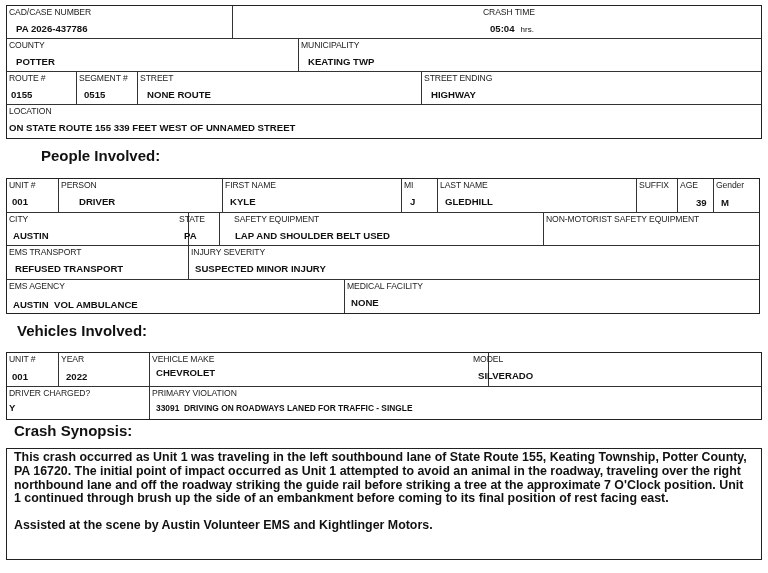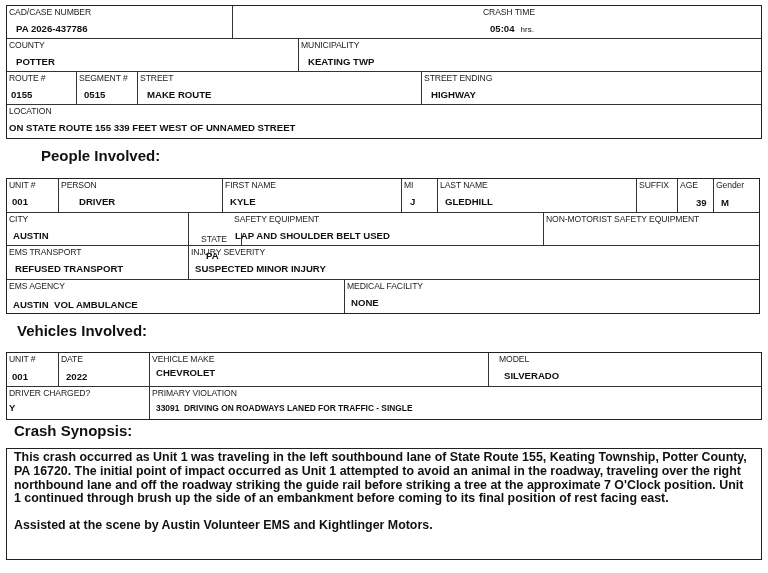--- a/index.html
+++ b/index.html
@@ -47,21 +47,21 @@
     <div class="cell" style="left:0; width:70px;">
       <span class="lbl">ROUTE #</span>
       <span class="val" style="left:4px;">0155</span>
     </div>
     <div class="cell" style="left:70px; width:61px;">
       <span class="lbl">SEGMENT #</span>
       <span class="val" style="left:7px;">0515</span>
     </div>
     <div class="cell" style="left:131px; width:284px;">
       <span class="lbl">STREET</span>
-      <span class="val">MAKE ROUTE</span>
+      <span class="val">NONE ROUTE</span>
     </div>
     <div class="cell last" style="left:415px; right:0;">
       <span class="lbl">STREET ENDING</span>
       <span class="val">HIGHWAY</span>
     </div>
   </div>
   <div class="row" style="top:99px; height:33px;">
     <div class="cell last" style="left:0; right:0;">
       <span class="lbl">LOCATION</span>
       <span class="val" style="left:2px;">ON STATE ROUTE 155 339 FEET WEST OF UNNAMED STREET</span>
@@ -104,21 +104,21 @@
     <div class="cell last" style="left:707px; right:0;">
       <span class="lbl">Gender</span>
       <span class="val" style="left:7px; top:18px;">M</span>
     </div>
   </div>
   <div class="row" style="top:34px; height:33px;">
     <div class="cell" style="left:0; width:182px;">
       <span class="lbl">CITY</span>
       <span class="val" style="left:6px;">AUSTIN</span>
     </div>
-    <div class="cell" style="left:192px; width:43px;margin-top:20px;">
+    <div class="cell" style="left:170px; width:43px;">
       <span class="lbl">STATE</span>
       <span class="val" style="left:7px;">PA</span>
     </div>
     <div class="cell" style="left:225px; width:312px;">
       <span class="lbl">SAFETY EQUIPMENT</span>
       <span class="val" style="left:3px;">LAP AND SHOULDER BELT USED</span>
     </div>
     <div class="cell last" style="left:537px; right:0;">
       <span class="lbl">NON-MOTORIST SAFETY  EQUIPMENT</span>
       <span class="val"></span>
@@ -148,28 +148,28 @@
 
 <div class="heading" style="top:322px;">Vehicles Involved:</div>
 
 <div class="tbl" style="left:6px; top:352px; width:756px; height:68px;">
   <div class="row" style="top:0; height:34px;">
     <div class="cell" style="left:0; width:52px;">
       <span class="lbl">UNIT #</span>
       <span class="val" style="left:5px; top:18px;">001</span>
     </div>
     <div class="cell" style="left:52px; width:91px;">
-      <span class="lbl">DATE</span>
+      <span class="lbl">YEAR</span>
       <span class="val" style="left:7px; top:18px;">2022</span>
     </div>
     <div class="cell" style="left:143px; width:339px;">
       <span class="lbl">VEHICLE MAKE</span>
       <span class="val" style="left:6px; top:14px;">CHEVROLET</span>
     </div>
-    <div class="cell last" style="left:490px; right:0;text-decoration:underline;">
+    <div class="cell last" style="left:464px; right:0;text-decoration:underline;">
       <span class="lbl">MODEL</span>
       <span class="val" style="left:7px;">SILVERADO</span>
     </div>
   </div>
   <div class="row" style="top:34px; height:32px;">
     <div class="cell" style="left:0; width:143px;">
       <span class="lbl">DRIVER CHARGED?</span>
       <span class="val" style="left:2px; top:15px;">Y</span>
     </div>
     <div class="cell last" style="left:143px; right:0;">

